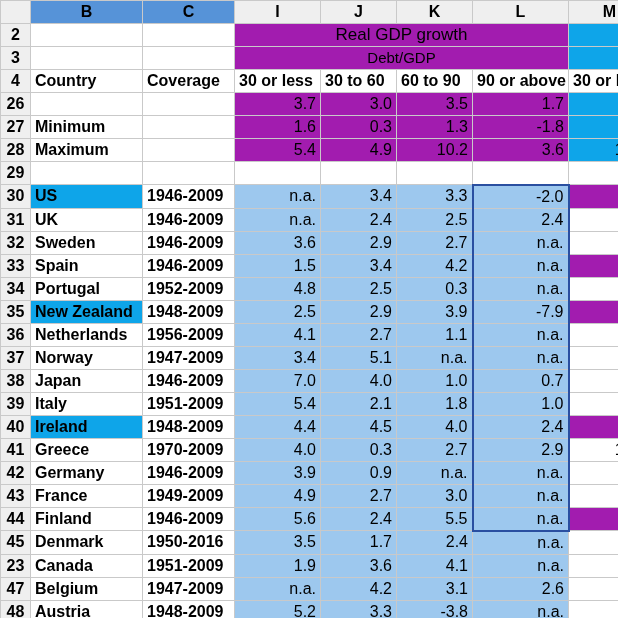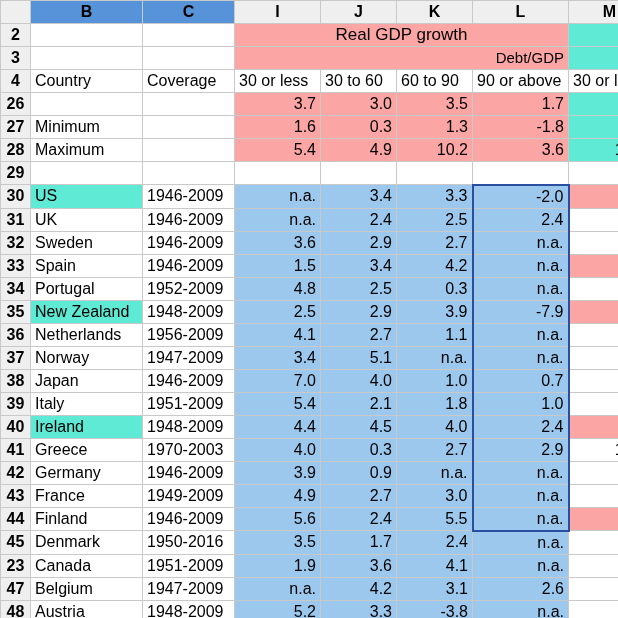--- a/index.html
+++ b/index.html
@@ -31,38 +31,38 @@
     text-align: center;
     color: #000;
   }
   .row-hdr {
     background: #efefef;
     font-weight: 700;
     text-align: center;
     color: #000;
     padding: 0 6px;
   }
-  .text-left { text-align: left; }
+  .text-left { text-align: left; font-weight: bold; }
   .text-right { text-align: right; }
-  .fill-green { background: #fca5a5; }
-  .fill-orange { background: #5eead4; }
+  .fill-green { background: #a21caf; }
+  .fill-orange { background: #0ea5e9; }
   .fill-blue { background: #9dc8ee; }
   .sel-col { background: #5693d8; color: #000; }
   
   .marquee-top { border-top: 2px solid #2a4fa0 !important; }
   .marquee-bottom { border-bottom: 2px solid #2a4fa0 !important; }
   .marquee-left { border-left: 2px solid #2a4fa0 !important; margin-left: 41px; }
   .marquee-right { border-right: 2px solid #2a4fa0 !important; }
   
   .hdr2 {
     text-align: center;
     font-size: 17px;
   }
   .hdr3 {
-    text-align: right;
+    text-align: center;
     font-size: 15px;
   }
   .col-B { width: 112px; }
   .col-C { width: 92px; }
   .col-I { width: 86px; }
   .col-J { width: 76px; }
   .col-K { width: 76px; }
   .col-L { width: 96px; }
   .col-M { width: 82px; }
   .row-col { width: 30px; }
@@ -266,21 +266,21 @@
         <td class="text-left">1948-2009</td>
         <td class="fill-blue text-right">4.4</td>
         <td class="fill-blue text-right">4.5</td>
         <td class="fill-blue text-right">4.0</td>
         <td class="fill-blue text-right marquee-left marquee-right">2.4</td>
         <td class="text-right fill-green">2.9</td>
       </tr>
       <tr>
         <th class="row-hdr">41</th>
         <td class="text-left">Greece</td>
-        <td class="text-left">1970-2003</td>
+        <td class="text-left">1970-2009</td>
         <td class="fill-blue text-right">4.0</td>
         <td class="fill-blue text-right">0.3</td>
         <td class="fill-blue text-right">2.7</td>
         <td class="fill-blue text-right marquee-left marquee-right">2.9</td>
         <td class="text-right">13.3</td>
       </tr>
       <tr>
         <th class="row-hdr">42</th>
         <td class="text-left">Germany</td>
         <td class="text-left">1946-2009</td>

